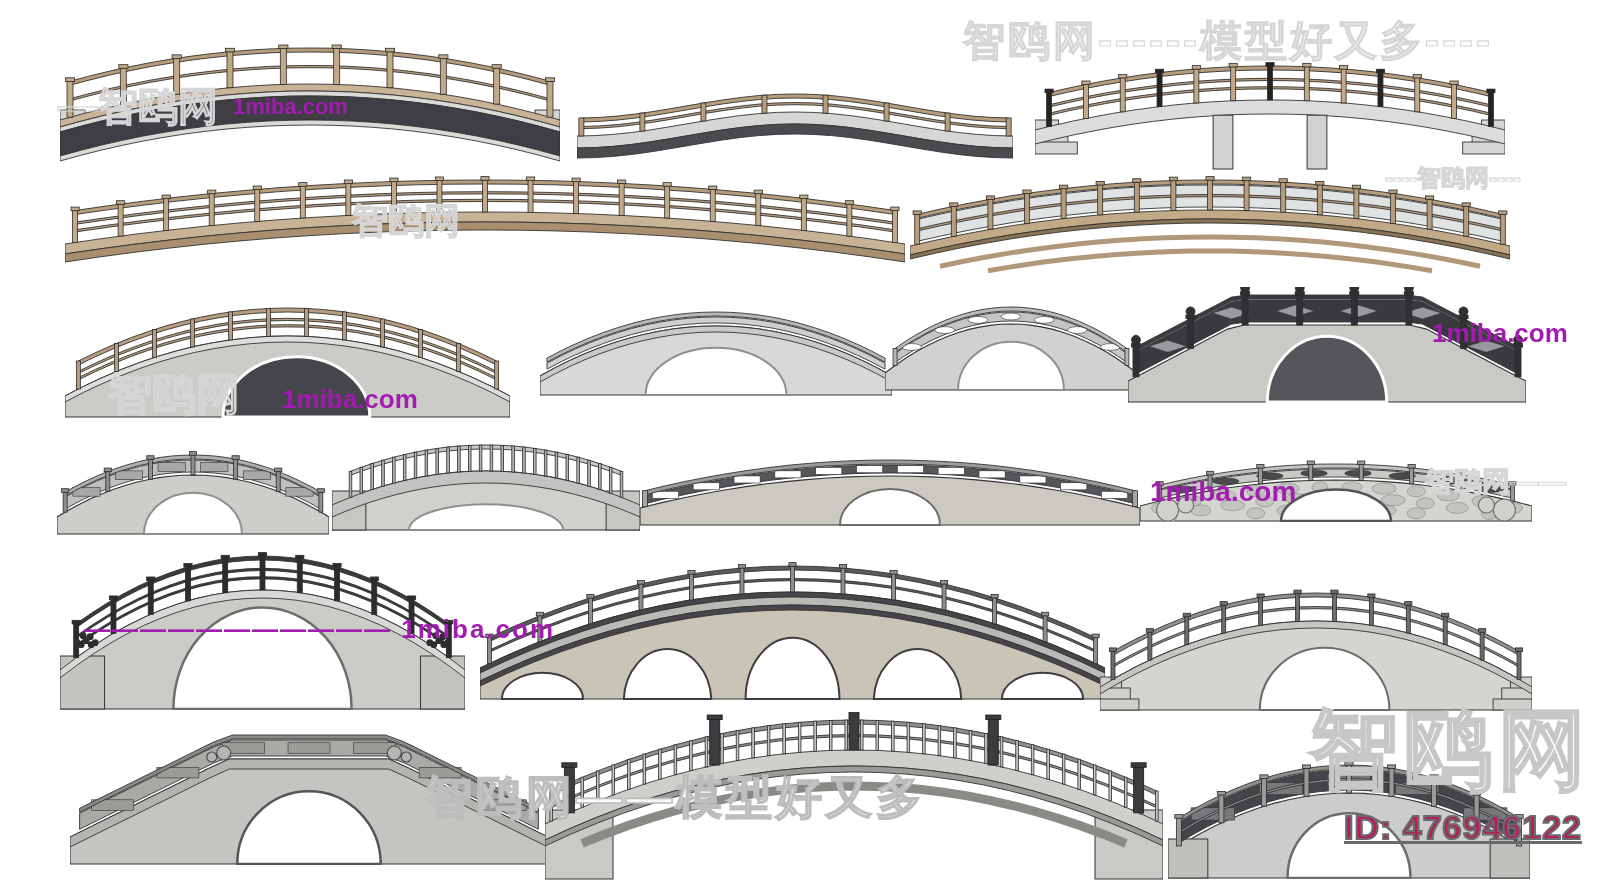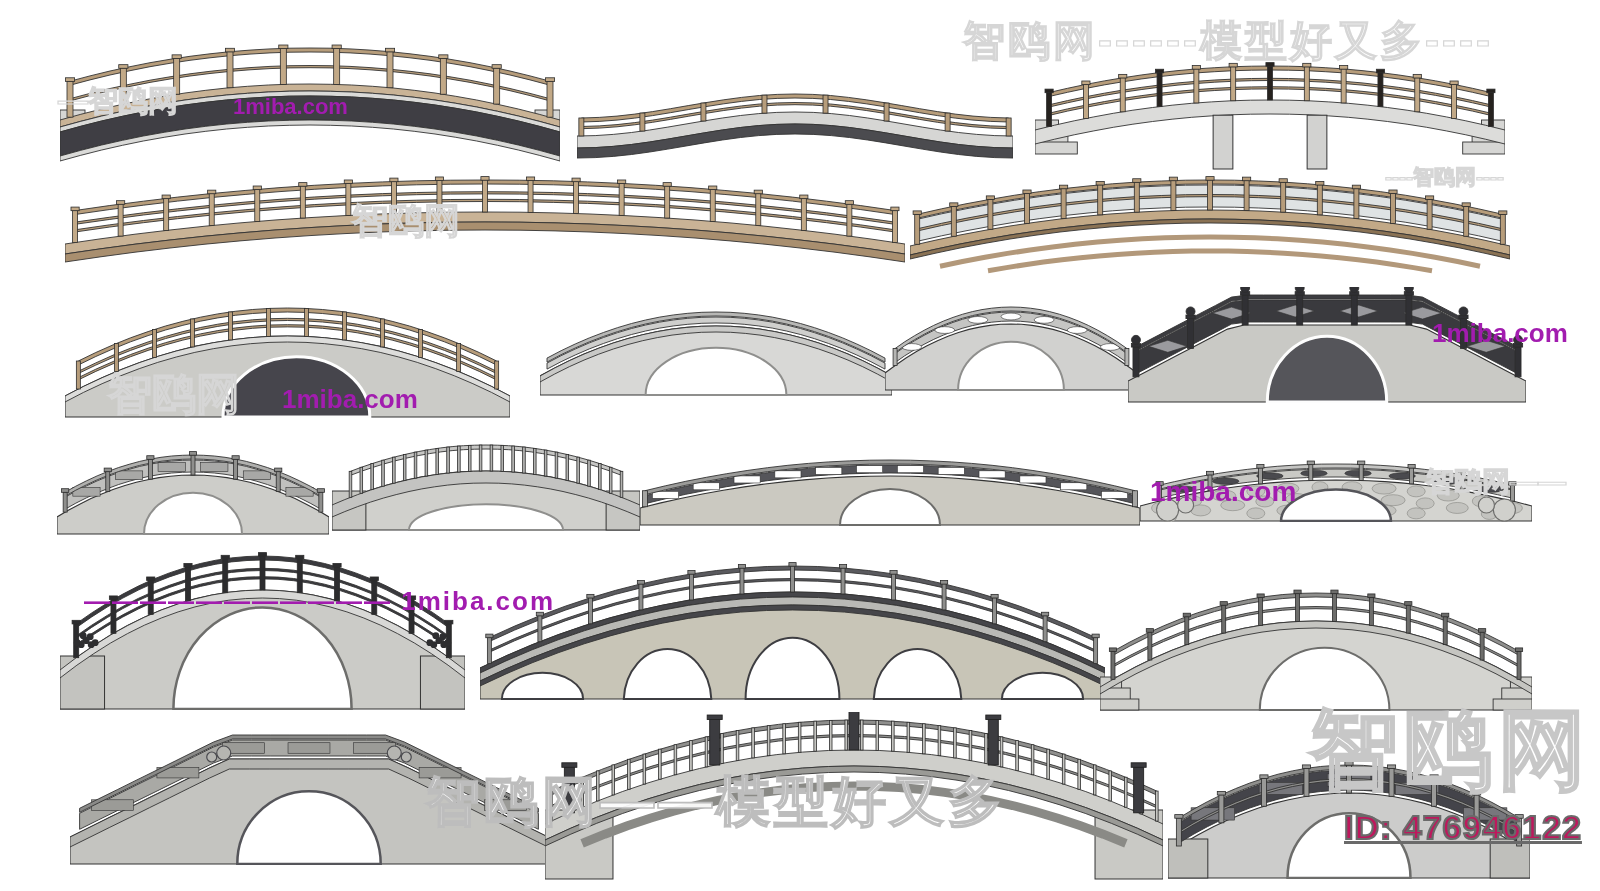--- a/index.html
+++ b/index.html
@@ -8,31 +8,31 @@
   #models{position:absolute;left:0;top:0;width:100%;height:100%;z-index:1;}
   .model{position:absolute;}
   .wm{position:absolute;white-space:nowrap;z-index:5;pointer-events:none;
       font-family:"Liberation Sans",sans-serif;line-height:1;}
   .wm-ghost{color:transparent;-webkit-text-stroke:1.2px #d6d6d6;font-weight:700;}
   .wm-soft{color:#a21caf;font-weight:700;}
   .wm-white{color:rgba(255,255,255,0.92);-webkit-text-stroke:1.6px #bdbdbd;font-weight:700;}
   .wm-big{color:transparent;-webkit-text-stroke:2.5px #c7c7c7;font-weight:700;}
   .wm-id{color:#be185d;-webkit-text-stroke:2.2px #6a6a6a;font-weight:700;text-decoration:underline;}
   .wmA0{left:963px;top:20px;font-size:42px;letter-spacing:3px;text-align:right;}
-  .wmA1{left:1385px;top:166px;font-size:21px;}
+  .wmA1{left:1385px;top:166px;font-size:24px;}
   .wmA2{left:352px;top:203px;font-size:36px;}
-  .wmA3{left:58px;top:86px;font-size:30px;}
+  .wmA3{left:58px;top:86px;font-size:40px;}
   .wmA4{left:233px;top:96px;font-size:22px;}
   .wmA5{left:108px;top:372px;font-size:44px;}
   .wmA6{left:282px;top:386px;font-size:26px;}
   .wmA7{left:1432px;top:320px;font-size:26px;}
   .wmA8{left:1150px;top:478px;font-size:28px;}
   .wmA9{left:1406px;top:468px;font-size:28px;margin-left:20px;}
-  .wmA10{left:84px;top:588px;font-size:26px;letter-spacing:2px;}
-  .wmA11{left:426px;top:774px;font-size:54px;letter-spacing:4px;}
+  .wmA10{left:84px;top:616px;font-size:26px;letter-spacing:2px;}
+  .wmA11{left:426px;top:774px;font-size:46px;letter-spacing:4px;}
   .wmA12{left:1310px;top:706px;font-size:88px;letter-spacing:6px;}
   .wmA13{left:1344px;top:810px;font-size:34px;letter-spacing:1px;}
 </style>
 </head>
 <body>
 
 <div id="canvas">
   <div id="models">
       <div class="model" style="left: 60px; top: 40px;"><svg width="500" height="134">
           <rect x="0" y="70" width="25" height="12" fill="#d6d6d4" stroke="#333" stroke-width="0.9"></rect>

